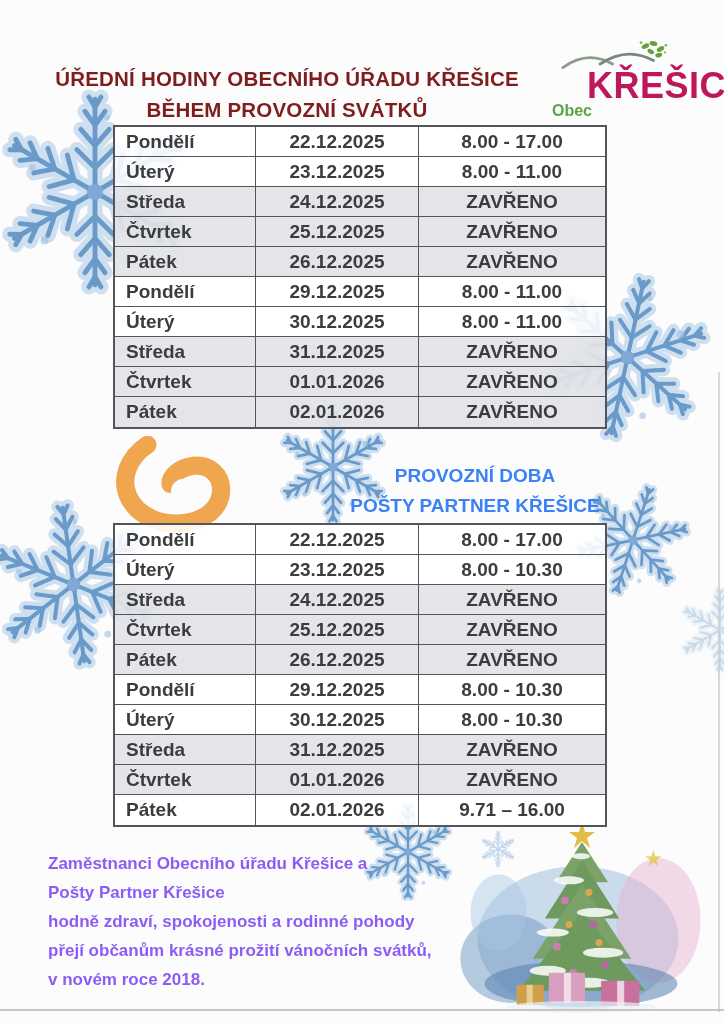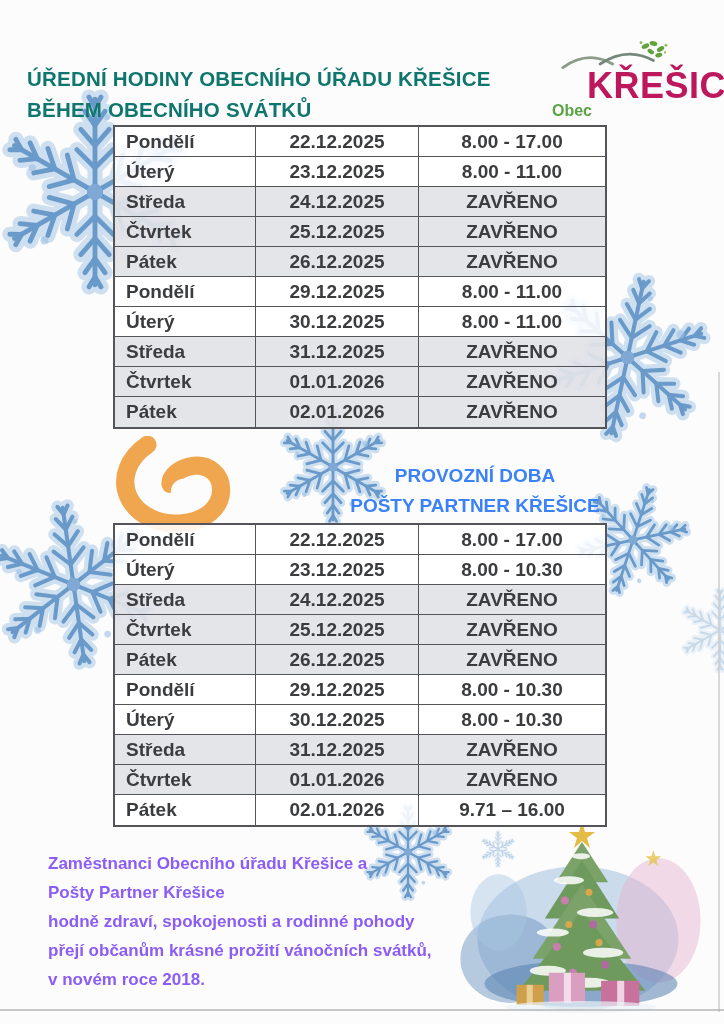--- a/index.html
+++ b/index.html
@@ -9,21 +9,21 @@
     width: 724px; height: 1024px;
     margin: 0 auto;
     background: #fcfcfc;
     overflow: hidden;
     font-family: "Liberation Sans", sans-serif;
     font-weight: 700;
   }
   
   .main-title {
     position: absolute; left: 27px; top: 63px; width: 520px;
-    text-align: left; color: #0f766e;
+    text-align: center; color: #7f1d1d;
     font-size: 20.5px; line-height: 31px; letter-spacing: 0.2px;
     z-index: 3;
   }
   .post-title {
     position: absolute; left: 335px; top: 461px; width: 280px;
     text-align: center; color: #3b82f6;
     font-size: 19px; line-height: 30px;
     z-index: 3;
   }
   
@@ -128,21 +128,21 @@
     </svg>
   <svg class="snowflake" style="left:479px;top:830px;width:38px;height:38px;opacity:.45;" viewBox="-52 -52 104 104">
       <use href="#flake"></use>
     </svg>
   <svg class="snowflake" style="left:676px;top:586px;width:88px;height:88px;opacity:.35;" viewBox="-52 -52 104 104">
       <use href="#flake"></use>
     </svg>
 
   <div class="main-title">
     <div>ÚŘEDNÍ HODINY OBECNÍHO ÚŘADU KŘEŠICE</div>
-    <div>BĚHEM OBECNÍHO SVÁTKŮ</div>
+    <div>BĚHEM PROVOZNÍ SVÁTKŮ</div>
   </div>
 
   <div class="logo">
     <svg class="leaves" viewBox="0 0 130 36">
       <path d="M4,31 Q32,11 60,27" stroke="#8C9C88" stroke-width="3.2" fill="none" stroke-linecap="round"></path>
       <path d="M46,27 Q76,7 106,23" stroke="#76887C" stroke-width="3.2" fill="none" stroke-linecap="round"></path>
       <g fill="#63A13D">
         <ellipse cx="97" cy="7" rx="4.5" ry="2.6" transform="rotate(-25 97 7)"></ellipse>
         <ellipse cx="106" cy="4" rx="4.5" ry="2.6" transform="rotate(15 106 4)"></ellipse>
         <ellipse cx="114" cy="10" rx="4.5" ry="2.6" transform="rotate(-30 114 10)"></ellipse>

